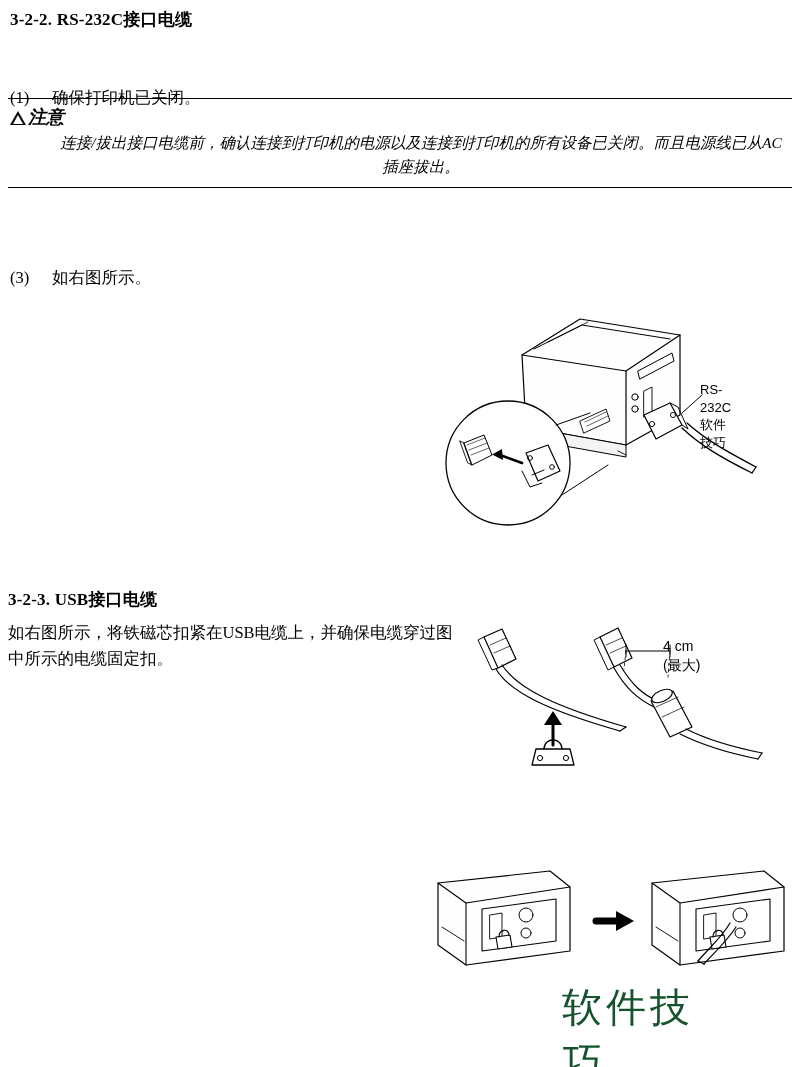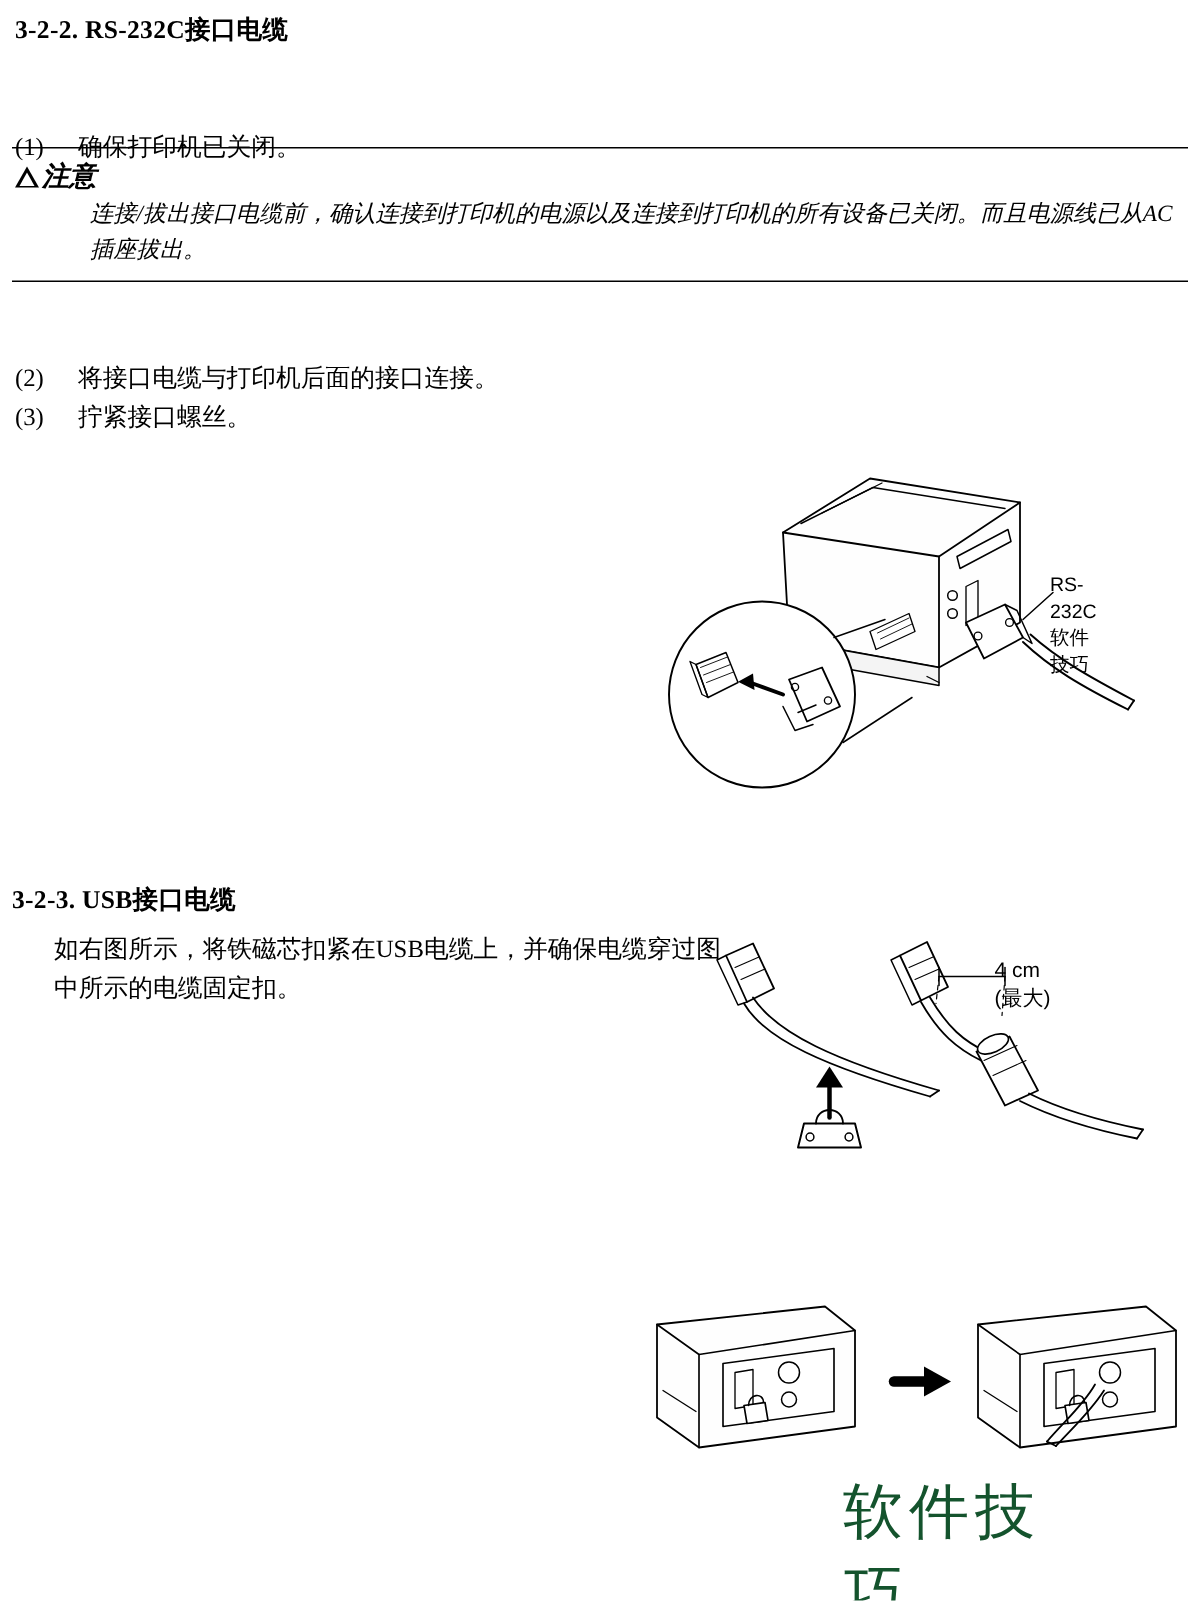--- a/index.html
+++ b/index.html
@@ -80,32 +80,32 @@
     border-left: 5px solid transparent;
     border-right: 5px solid transparent;
     border-bottom: 9px solid #fff;
   }
   .caution-body {
     font-size: 15.5px;
     font-style: italic;
     line-height: 1.55;
     margin-left: 52px;
     margin-right: 10px;
+    text-align: center;
   }
 
   
   #sec2-title { left: 8px; top: 588px; }
   #sec2-body {
     position: absolute;
     left: 8px;
     top: 620px;
     width: 450px;
     font-size: 16.5px;
     line-height: 1.55;
-    margin-left: 28px;
   }
 
   
   .fig-label {
     position: absolute;
     font-size: 13px;
     font-family: "Liberation Sans", sans-serif;
     line-height: 1.35;
     white-space: pre-line;
   }
@@ -142,25 +142,22 @@
   </div>
 
   <div class="caution">
     <div class="caution-head">
       <span class="warn-tri"></span>
       <span>注意</span>
     </div>
     <div class="caution-body">连接/拔出接口电缆前，确认连接到打印机的电源以及连接到打印机的所有设备已关闭。而且电源线已从AC插座拔出。</div>
   </div>
 
-  <div class="step" id="step2">
-    <span class="num">(2)</span><span>将接口电缆与打印机后面的接口连接。</span>
-  </div>
   <div class="step" id="step3">
-    <span class="num">(3)</span><span>拧紧接口螺丝。</span>
+    <span class="num">(3)</span><span>如右图所示。</span>
   </div>
 
   <svg class="fig" id="fig-rs232" width="350" height="250" viewBox="0 0 350 250">
     <g fill="none" stroke="#000" stroke-width="1.2" stroke-linejoin="round" stroke-linecap="round">
 
       <path d="M92 60 L150 24 L250 40 L250 120 L196 150 L96 132 Z" fill="#fefefe"></path>
       <path d="M92 60 L196 76 L196 150" fill="none"></path>
       <path d="M196 76 L250 40" fill="none"></path>
 
       <path d="M104 54 L152 30 L240 44" fill="none" stroke-width="1"></path>

